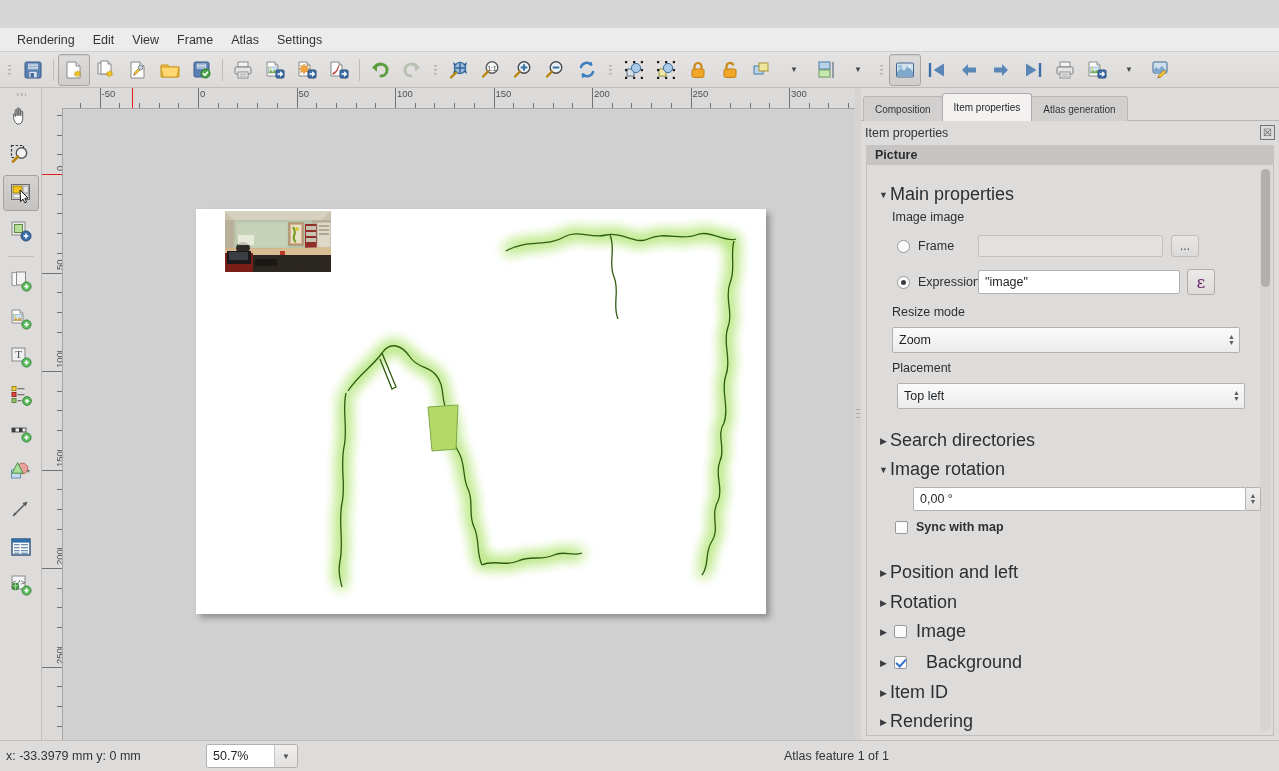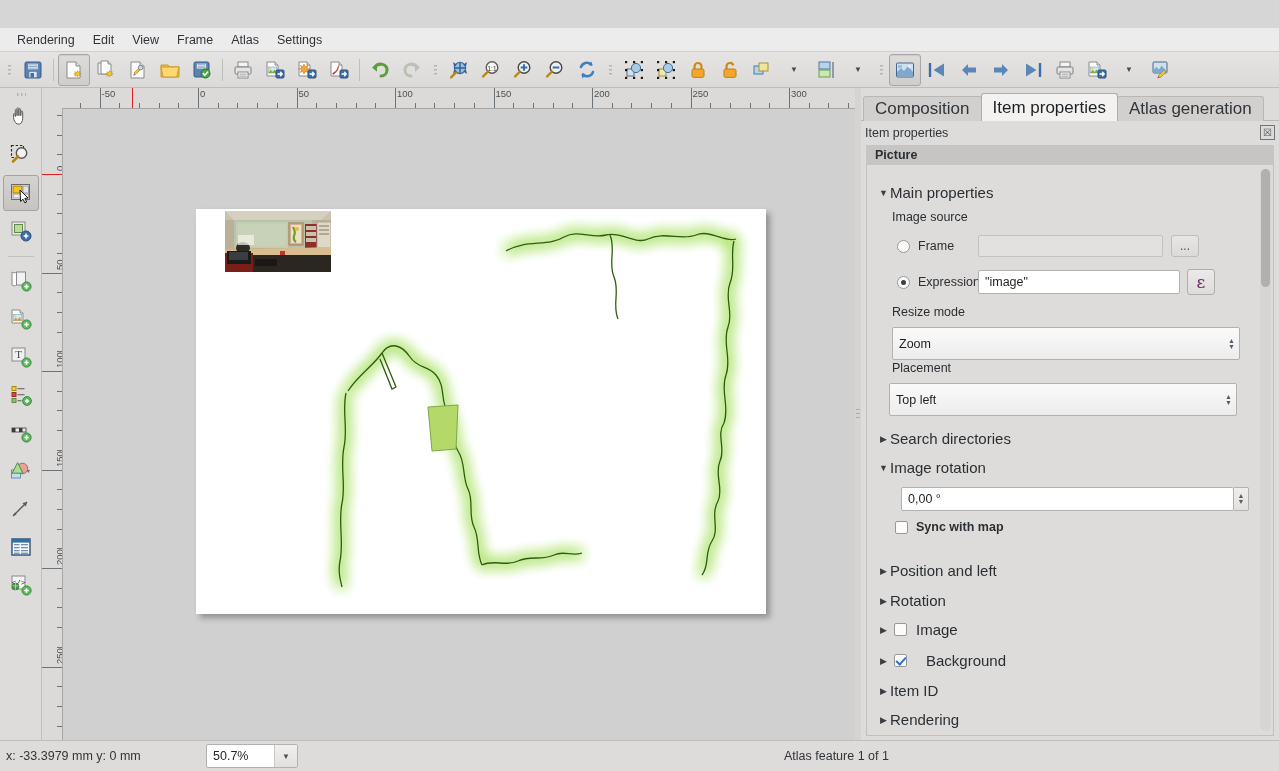--- a/index.html
+++ b/index.html
@@ -112,21 +112,21 @@
       linear-gradient(#aeacaa,#aeacaa) 0 8px/4px 1.3px no-repeat;
   }
 
   
   .rightpanel{
     position:absolute;left:861px;top:88px;width:418px;height:652px;
     background:#dedcda;box-sizing:border-box;
   }
   .tabs{position:absolute;left:0;top:5px;height:28px;display:flex;align-items:flex-end;padding-left:2px;}
   .tab{
-    height:24px;padding:0 11px;display:flex;align-items:center;font-size:17px;color:#31353a;
+    height:24px;padding:0 11px;display:flex;align-items:center;font-size:10px;color:#31353a;
     border:1px solid #b9b7b5;border-bottom:none;background:#d2d0ce;
     border-radius:3px 3px 0 0;margin-right:-1px;cursor:default;
   }
   .tab.sel{background:#f3f2f1;height:27px;color:#1d2124;border-color:#adabab;z-index:2;}
   .tabline{position:absolute;left:0;right:0;top:32px;height:1px;background:#b9b7b5;}
 
   .panelhead{
     position:absolute;left:0;top:34px;right:0;height:22px;display:flex;align-items:center;
     padding-left:4px;box-sizing:border-box;
   }
@@ -148,21 +148,21 @@
     overflow:hidden;
   }
   .scrollbar{
     position:absolute;right:2px;top:4px;bottom:4px;width:11px;background:#d7d5d3;border-radius:5px;
     cursor:pointer;
   }
   .scrollbar .thumb{position:absolute;left:1px;top:0;width:9px;height:118px;background:#b2b0ae;border-radius:5px;}
 
   .row{position:absolute;left:0;right:0;display:flex;align-items:center;}
   .arrow{width:13px;text-align:center;font-size:9px;color:#3a3e42;flex:0 0 auto;cursor:pointer;user-select:none;}
-  .grouplabel{font-size:15px;color:#2b2f33;}
+  .grouplabel{font-size:18px;color:#2b2f33;}
   .sublabel{font-size:12.5px;color:#2b2f33;}
 
   .radio{
     width:13px;height:13px;border-radius:50%;border:1px solid #9a9896;background:#fbfbfb;
     flex:0 0 auto;position:relative;cursor:pointer;box-sizing:border-box;
   }
   .radio.on:after{content:"";position:absolute;left:3px;top:3px;width:5px;height:5px;border-radius:50%;background:#3b3f43;}
   .chk{
     width:13px;height:13px;border:1px solid #9a9896;background:#fbfbfb;flex:0 0 auto;
     position:relative;cursor:pointer;box-sizing:border-box;border-radius:2px;
@@ -182,21 +182,21 @@
     height:22px;border:1px solid #bfbdbb;background:linear-gradient(#e8e6e4,#dcdad8);
     border-radius:3px;display:flex;align-items:center;justify-content:center;
     font-size:12px;color:#4b5155;cursor:pointer;box-sizing:border-box;
   }
   .btnexpr{
     width:28px;height:26px;border:1px solid #b0aeac;background:linear-gradient(#eceae8,#dedcda);
     border-radius:3px;display:flex;align-items:center;justify-content:center;
     font-size:17px;color:#6b2a6b;cursor:pointer;box-sizing:border-box;font-family:"DejaVu Serif",serif;
   }
   .combo{
-    height:33px;border:1px solid #b4b2b0;background:linear-gradient(#fafafa,#ececec);
+    height:26px;border:1px solid #b4b2b0;background:linear-gradient(#fafafa,#ececec);
     border-radius:2px;display:flex;align-items:center;box-sizing:border-box;
     padding:0 6px;font-size:12.5px;color:#1d2124;position:relative;cursor:pointer;
   }
   .combo .spin{
     position:absolute;right:4px;top:50%;transform:translateY(-50%);
     display:flex;flex-direction:column;line-height:6px;font-size:7px;color:#5a5e62;
   }
   .spinbox{
     height:24px;border:1px solid #b4b2b0;background:#ffffff;border-radius:2px;
     display:flex;align-items:center;padding:0 6px;font-size:12.5px;color:#1d2124;
@@ -881,21 +881,21 @@
       <div class="scrollbar">
         <div class="thumb"></div>
       </div>
 
       <div class="row" style="top:19px;left:10px;">
         <span class="arrow">▼</span>
         <span class="grouplabel">Main properties</span>
       </div>
 
       <div class="row" style="top:45px;left:25px;">
-        <span class="sublabel">Image source</span>
+        <span class="sublabel">Image image</span>
       </div>
 
       <div class="row" style="top:70px;left:30px;right:6px;">
         <span class="radio"></span>
         <span class="sublabel" style="margin-left:8px;width:60px;">Frame</span>
         <span class="txtinput ro" style="width:185px;"></span>
         <span class="btnsm" style="width:28px;margin-left:8px;">...</span>
       </div>
 
       <div class="row" style="top:104px;left:30px;right:6px;">
@@ -914,41 +914,41 @@
           <span class="spin">
               <span>▲</span>
               <span>▼</span>
             </span>
         </span>
       </div>
 
       <div class="row" style="top:196px;left:25px;">
         <span class="sublabel">Placement</span>
       </div>
-      <div class="row" style="top:218px;left:22px;">
+      <div class="row" style="top:218px;left:30px;">
         <span class="combo" style="width:348px;">
           <span>Top left</span>
           <span class="spin">
               <span>▲</span>
               <span>▼</span>
             </span>
         </span>
       </div>
 
       <div class="row" style="top:265px;left:10px;">
         <span class="arrow">▶</span>
         <span class="grouplabel">Search directories</span>
       </div>
 
       <div class="row" style="top:294px;left:10px;">
         <span class="arrow">▼</span>
         <span class="grouplabel">Image rotation</span>
       </div>
 
-      <div class="row" style="top:322px;left:34px;">
+      <div class="row" style="top:322px;left:34px;justify-content:center;">
         <span class="spinbox" style="width:333px;">0,00 °</span>
         <span class="spinbtn">
             <span>▲</span>
             <span>▼</span>
           </span>
       </div>
 
       <div class="row" style="top:355px;left:28px;">
         <span class="chk"></span>
         <span class="sublabel" style="margin-left:8px;font-weight:bold;">Sync with map</span>

